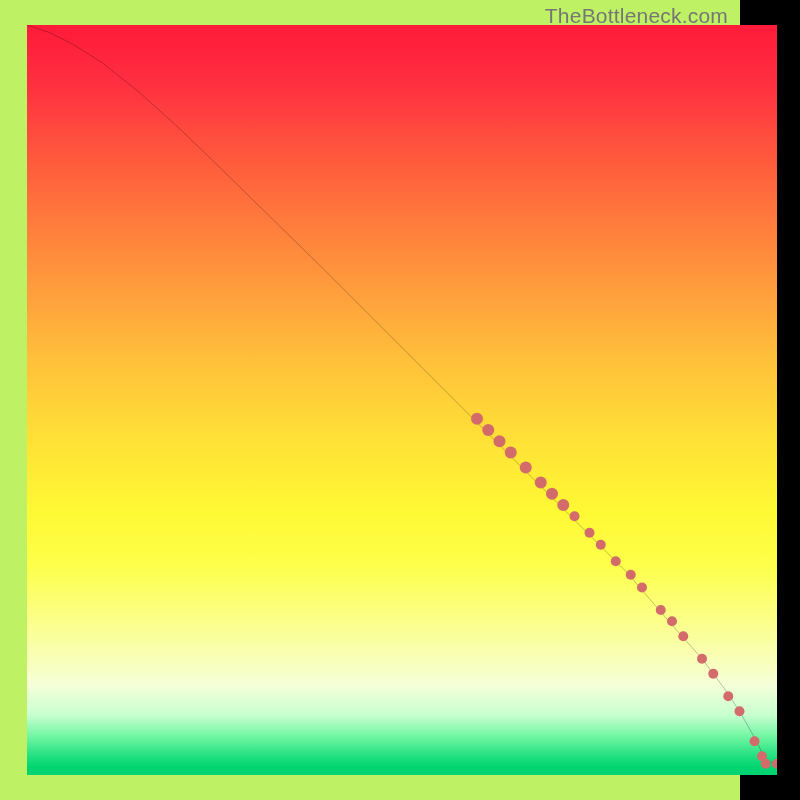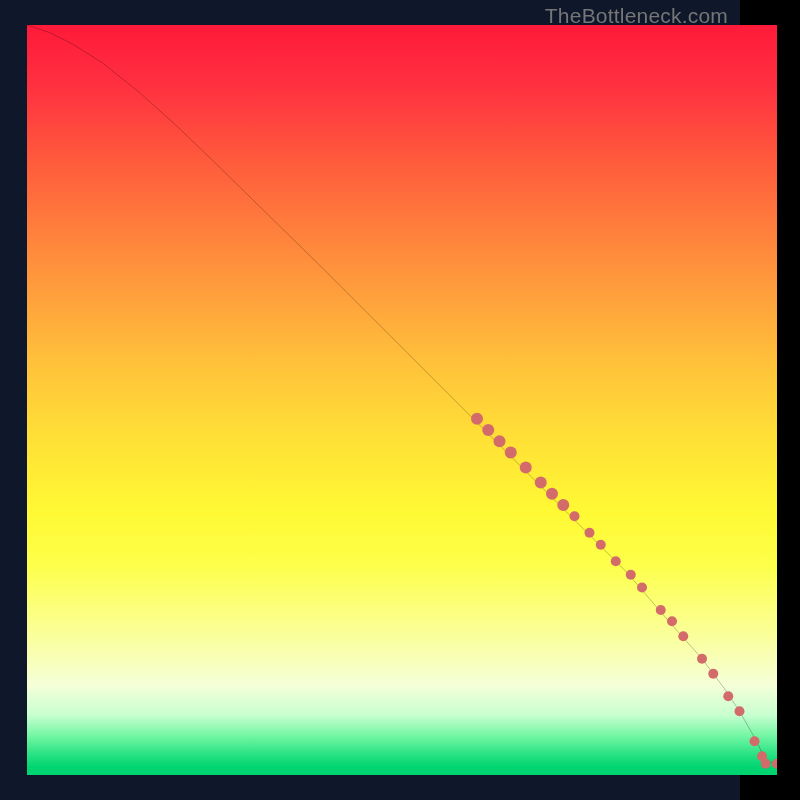--- a/index.html
+++ b/index.html
@@ -8,21 +8,21 @@
     width: 800px;
     height: 800px;
     background: #000;
     font-family: Arial, Helvetica, sans-serif;
     overflow: hidden;
   }
   .frame {
     position: relative;
     width: 740px;
     height: 800px;
-    background: #0f172a;
+    background: #bef264;
   }
   .plot {
     position: absolute;
     left: 27px;
     top: 25px;
     width: 750px;
     height: 750px;
   }
   .gradient {
     position: absolute;

